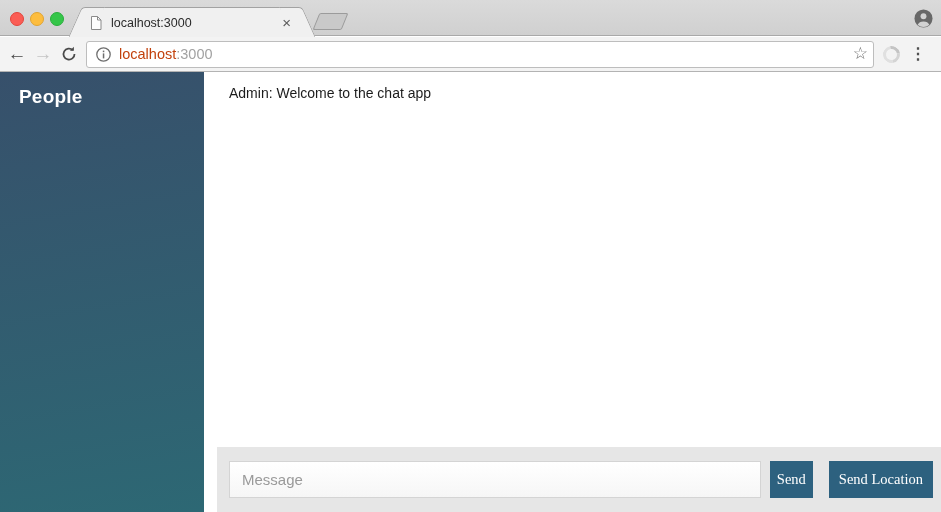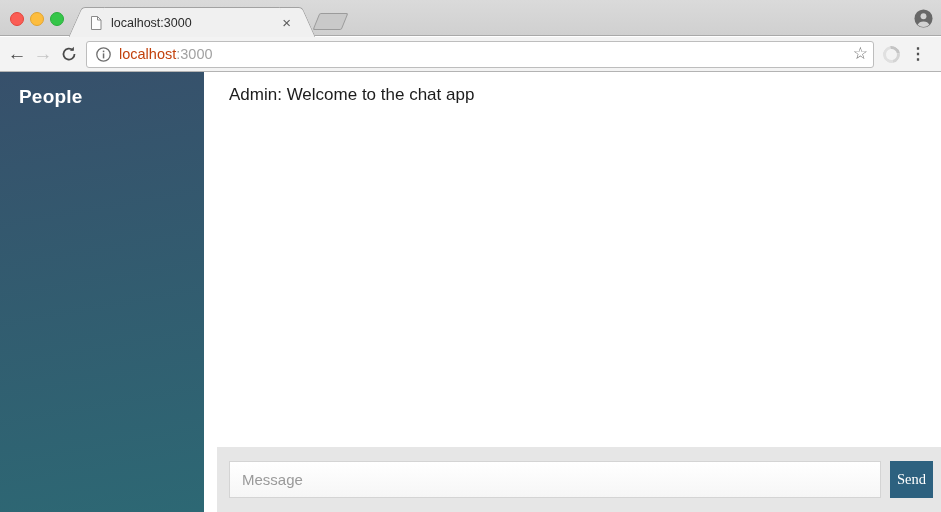--- a/index.html
+++ b/index.html
@@ -52,21 +52,21 @@
     border:3px solid #ddd; border-top-color:#bcbcbc; border-right-color:#cfcfcf; transform:rotate(35deg); opacity:.85; }
   .menu-btn { margin-left:10px; margin-right:10px; font-size:16px; color:#4f4f4f; letter-spacing:0; line-height:16px; cursor:pointer; font-weight:bold; }
 
   
   .content { position:absolute; top:72px; left:0; right:0; bottom:0; display:flex;gap:13px; }
   .sidebar { width:204px; flex:0 0 204px; background:linear-gradient(170deg,#37506b 0%,#2d6874 100%); }
   .sidebar h3 { color:#fff; font-size:19px; font-weight:bold; margin:14px 0 0 19px; letter-spacing:.2px; }
 
   .main { flex:1; display:flex; flex-direction:column; background:#fff; }
   .messages { flex:1; padding:13px 12px; overflow:hidden; }
-  .message { font-size:17px; color:#1c1c1c; margin-bottom:10px; }
+  .message { font-size:14px; color:#1c1c1c; margin-bottom:10px; }
 
   .composer { height:65px; background:#e6e6e6; display:flex; align-items:center; padding:0 8px 0 12px; }
   .composer input { flex:1; height:37px; border:1px solid #d4d4d4; border-radius:0;
     background:linear-gradient(#ffffff,#f6f6f6); padding:0 12px; font-size:15px;
     font-family:"Liberation Sans", sans-serif; color:#333; outline:none; margin-right:9px; }
   .composer input::placeholder { color:#9a9a9a; opacity:1; }
   .btn { height:37px; border:none; background:#2d617f; color:#fff; font-size:14.5px;
     font-family:Liberation Serif, serif; cursor:pointer; padding:0 7px; }
   .btn.location { margin-left:16px; padding:0 10px; }
 </style>
@@ -132,17 +132,18 @@
     </div>
 
     <div class="main">
       <div class="messages">
         <div class="message">Admin: Welcome to the chat app</div>
       </div>
 
       <div class="composer">
         <input type="text" placeholder="Message" style="">
         <button class="btn">Send</button>
+        <button class="btn location">Send Location</button>
       </div>
     </div>
   </div>
 
 </div>
 
 </body></html>

